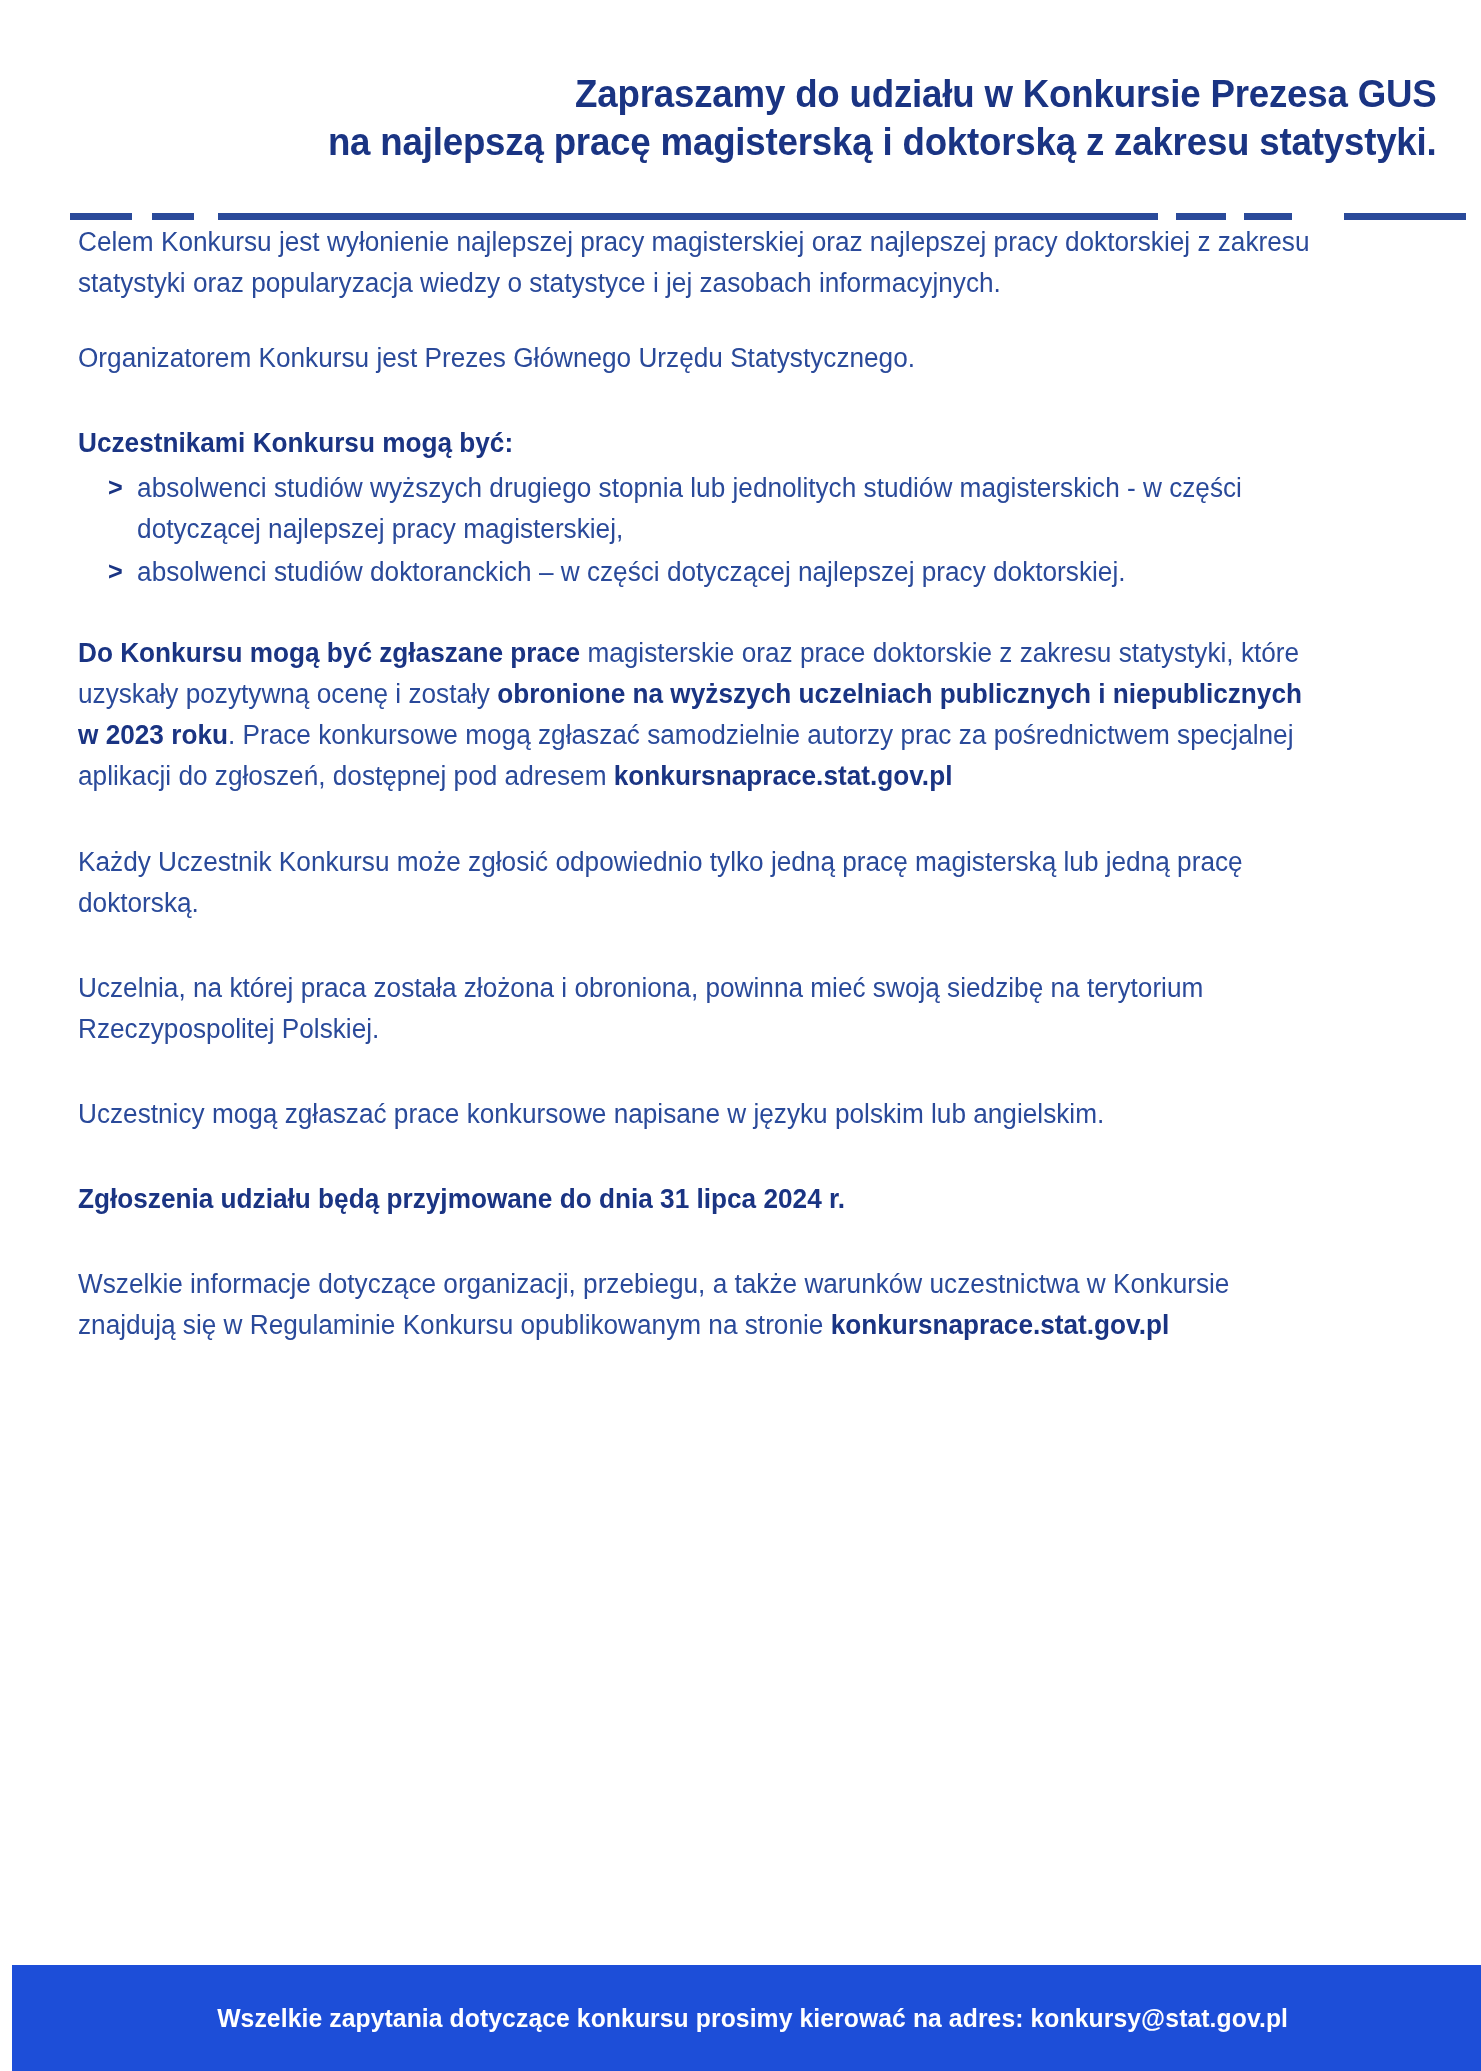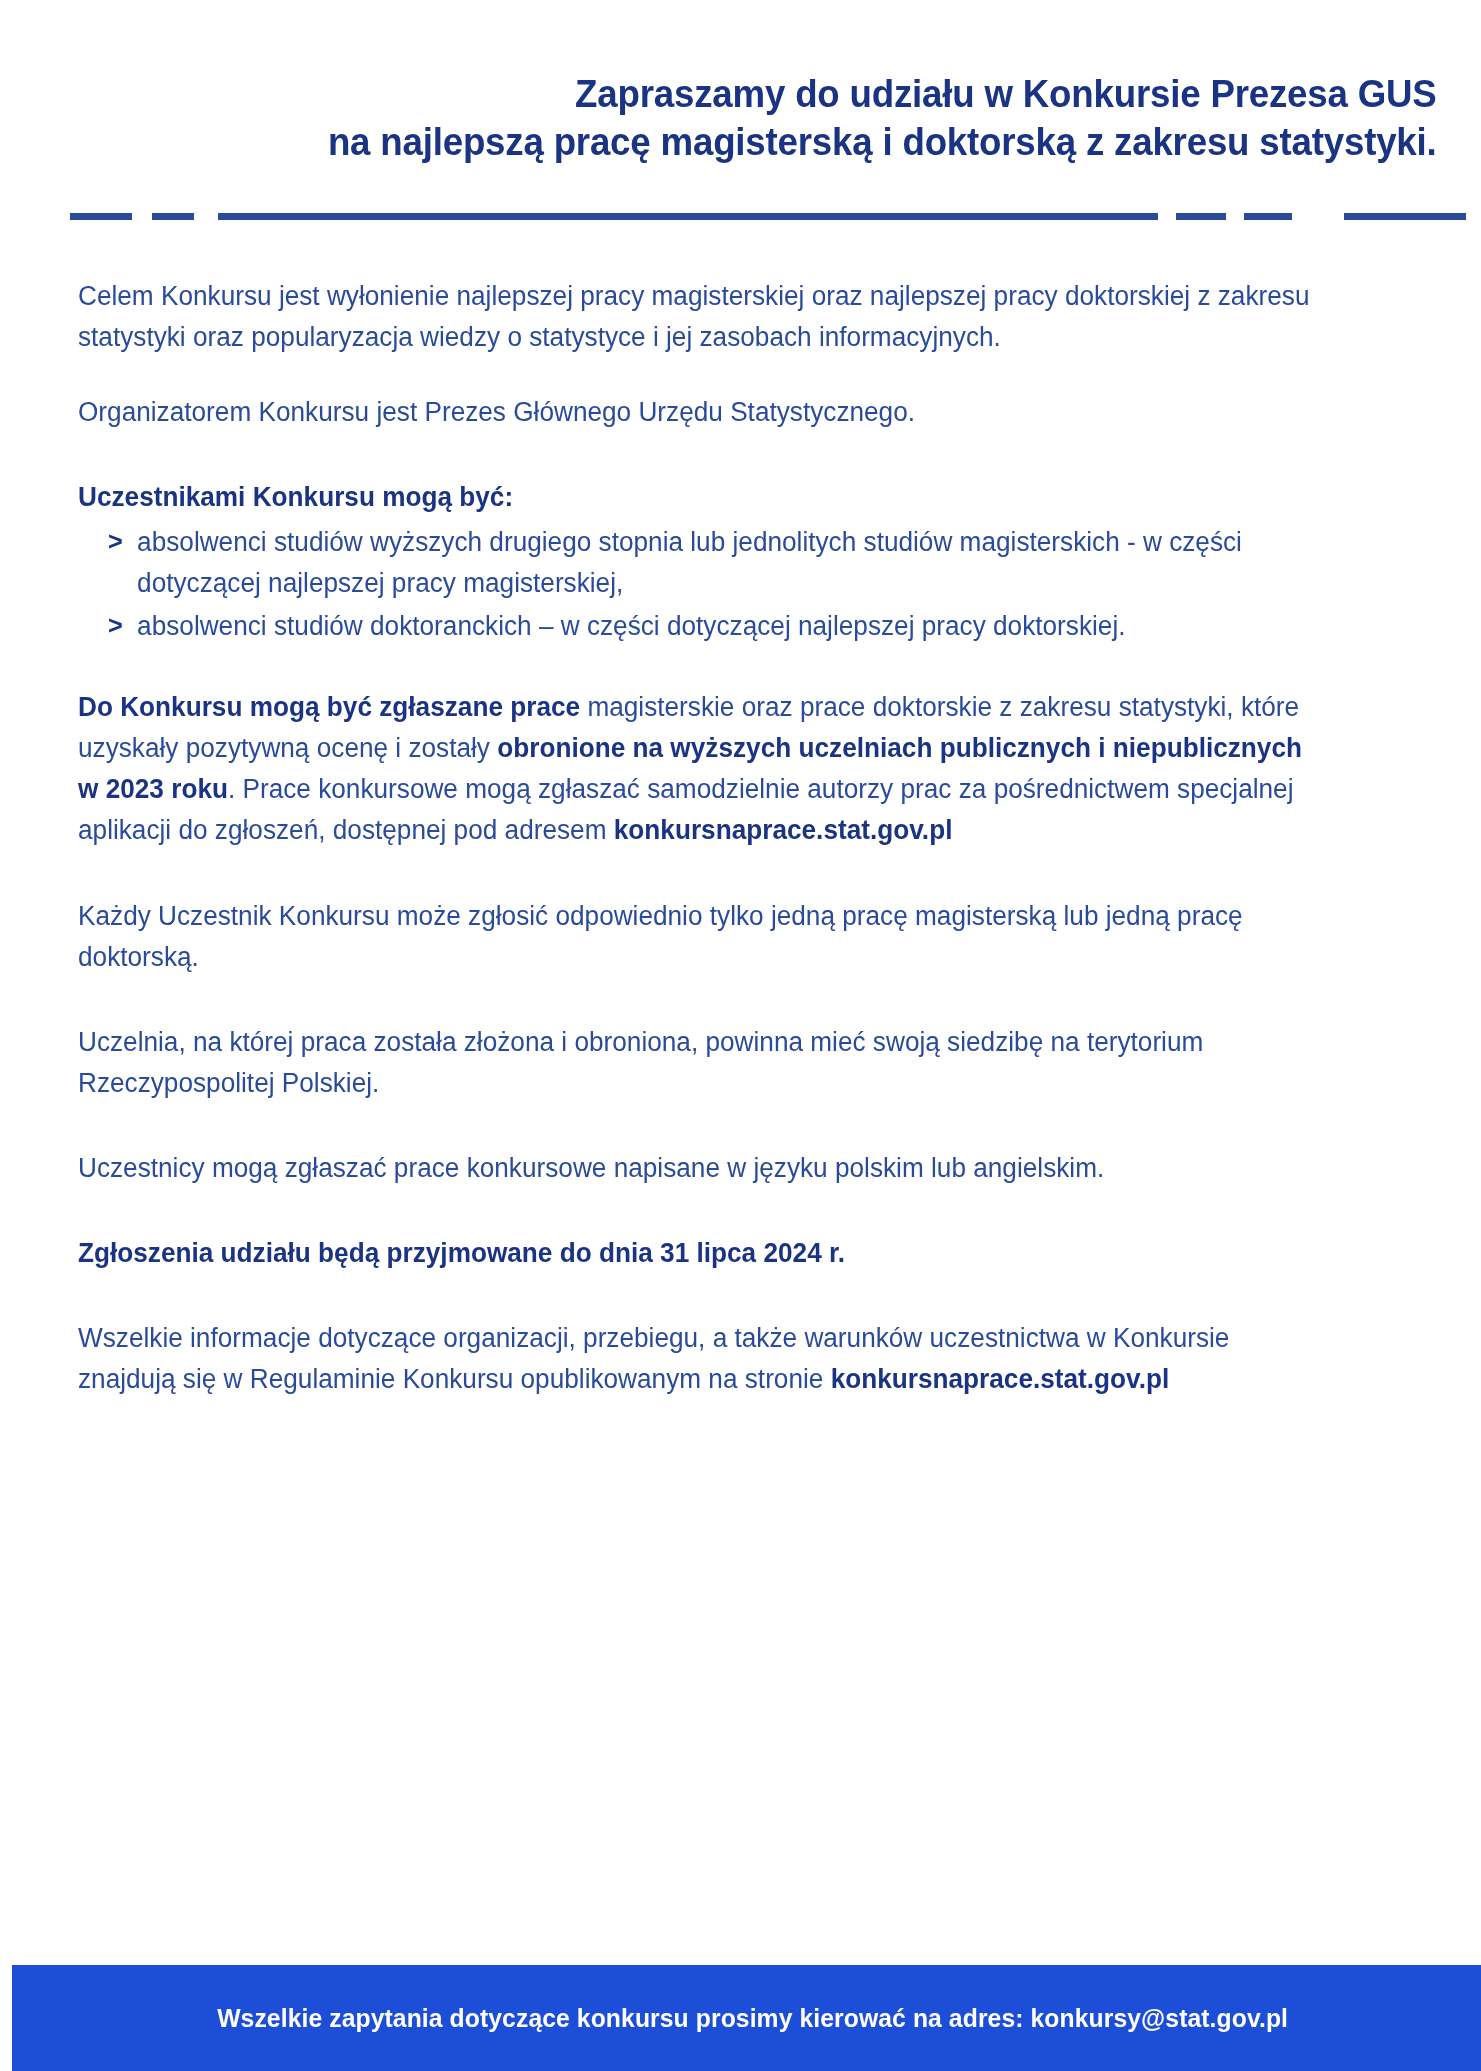--- a/index.html
+++ b/index.html
@@ -56,21 +56,20 @@
     position: absolute;
     top: 0;
     height: 7px;
     background: #2a4a9a;
     border-radius: 0;
   }
 
   
   .body-block {
     padding: 0 78px 0 78px;
-    margin-top: 54px;
     flex: 1 1 auto;
   }
 
   p.para {
     margin: 0 0 34px 0;
     color: #2a4a9a;
     font-size: 27px;
     line-height: 1.52;
     font-family: "Liberation Sans Narrow", "Liberation Sans", sans-serif;
     font-stretch: condensed;

